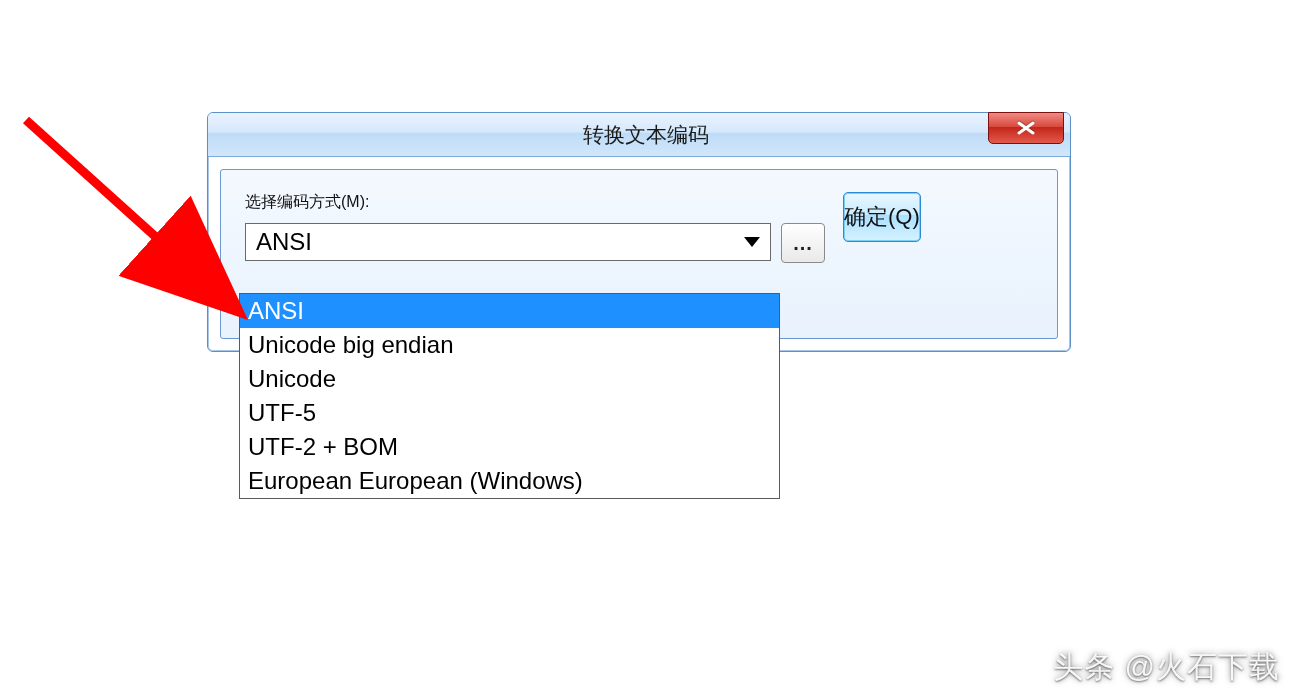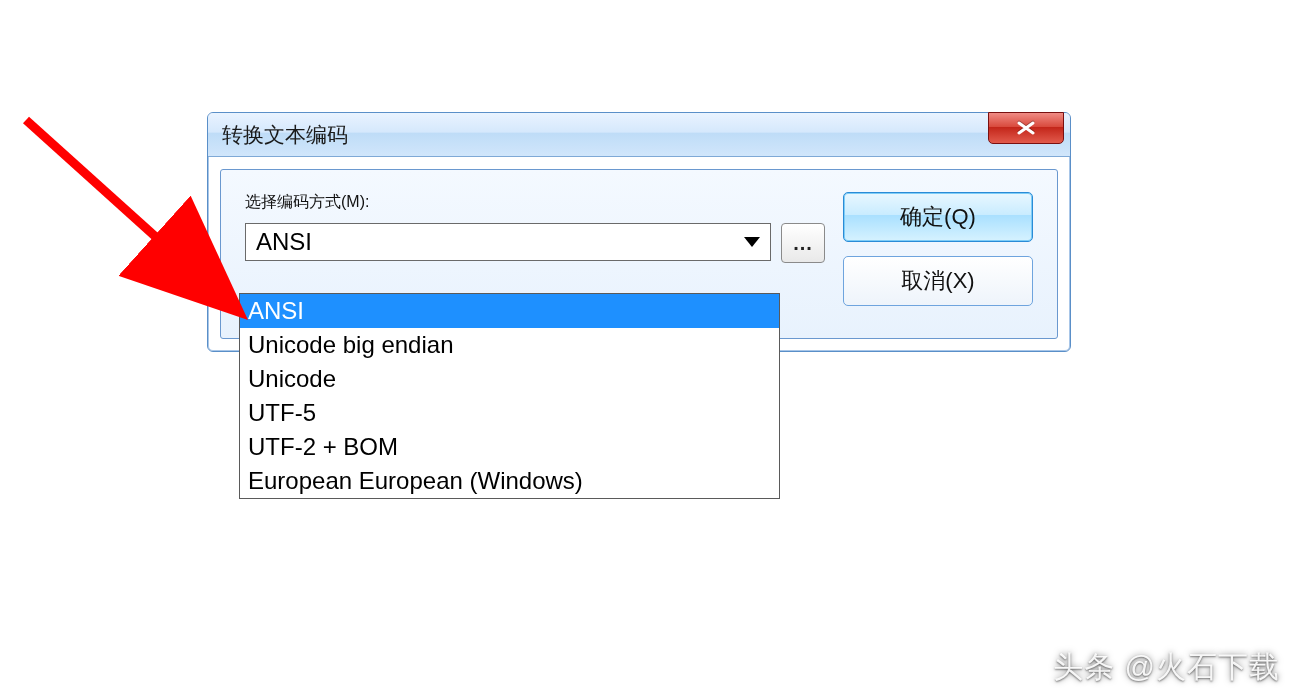--- a/index.html
+++ b/index.html
@@ -33,20 +33,21 @@
                  #e9f3ff 0%,
                  #d5e8fc 45%,
                  #bedcf7 46%,
                  #d1e6fb 100%);
     border-bottom: 1px solid #7fa9d6;
     display: flex;
     align-items: center;
     padding: 0 0 0 14px;
     box-sizing: border-box;
     position: relative;
+    justify-content: center;
   }
 
   .title-text {
     font-size: 21px;
     color: #1a1a1a;
   }
 
   .close-btn {
     position: absolute;
     top: -1px;
@@ -79,21 +80,21 @@
     padding: 22px 24px;
     box-sizing: border-box;
     display: flex;
   }
 
   .left-col { flex: 1; }
   .right-col {
     width: 190px;
     margin-left: 18px;
     display: flex;
-    flex-direction: column;
+    flex-direction: row;
     gap: 14px;
   }
 
   .field-label {
     font-size: 16px;
     color: #111;
     margin-bottom: 10px;
   }
 
   .combo-row {
@@ -236,23 +237,20 @@
         </div>
         <div class="more-btn">
           <span>...</span>
         </div>
       </div>
     </div>
     <div class="right-col">
       <div class="dlg-btn primary">
         <span>确定(Q)</span>
       </div>
-      <div class="dlg-btn">
-        <span>取消(X)</span>
-      </div>
     </div>
   </div>
 </div>
 
 <div class="dropdown">
     <div class="opt selected">ANSI</div>
     <div class="opt">Unicode big endian</div>
     <div class="opt">Unicode</div>
     <div class="opt">UTF-5</div>
     <div class="opt">UTF-2 + BOM</div>

